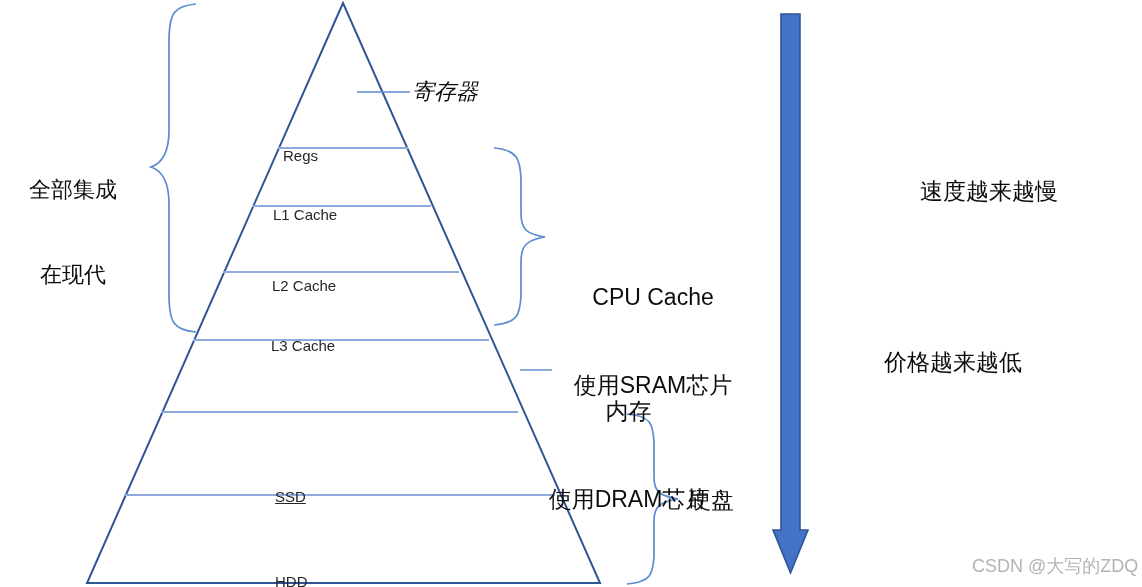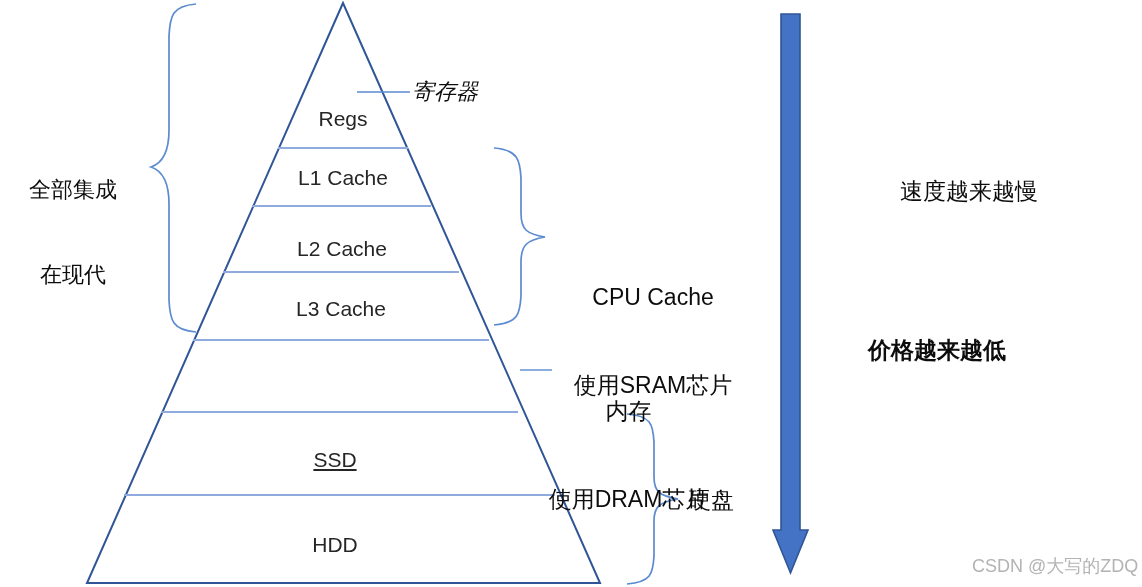--- a/index.html
+++ b/index.html
@@ -24,23 +24,23 @@
     width: 1142px;
     height: 587px;
   }
   .txt {
     position: absolute;
     color: #1a1a1a;
     white-space: pre;
     line-height: 1.28;
   }
   .tier-label {
-    font-size: 21px;
-    text-align: center;
+    font-size: 15px;
     color: #262626;
+    margin-top: 40px;
   }
   .callout {
     font-size: 22px;
     text-align: center;
     color: #0d0d0d;
   }
   .callout-big {
     font-size: 23px;
     text-align: center;
     color: #0d0d0d;
@@ -148,19 +148,19 @@
   </div>
 
   <div class="txt callout-big" style="left:531px; top:338px; width:195px;">
     <div>内存</div>
     <div>使用DRAM芯片</div>
   </div>
 
   <div class="txt callout-big" style="left:688px; top:486px; width:80px; text-align:left;">硬盘</div>
 
 
-  <div class="txt side-note" style="left:868px; top:177px; width:170px; text-align:right;">速度越来越慢</div>
+  <div class="txt side-note" style="left:920px; top:177px; width:170px; text-align:left;">速度越来越慢</div>
 
-  <div class="txt side-note" style="left:868px; top:336px; width:170px; text-align:left;font-weight:bold;">价格越来越低</div>
+  <div class="txt side-note" style="left:868px; top:348px; width:170px; text-align:center;">价格越来越低</div>
 
   <div class="watermark" style="left:960px; top:554px;">CSDN @大写的ZDQ</div>
 
 </div>
 
 </body></html>

